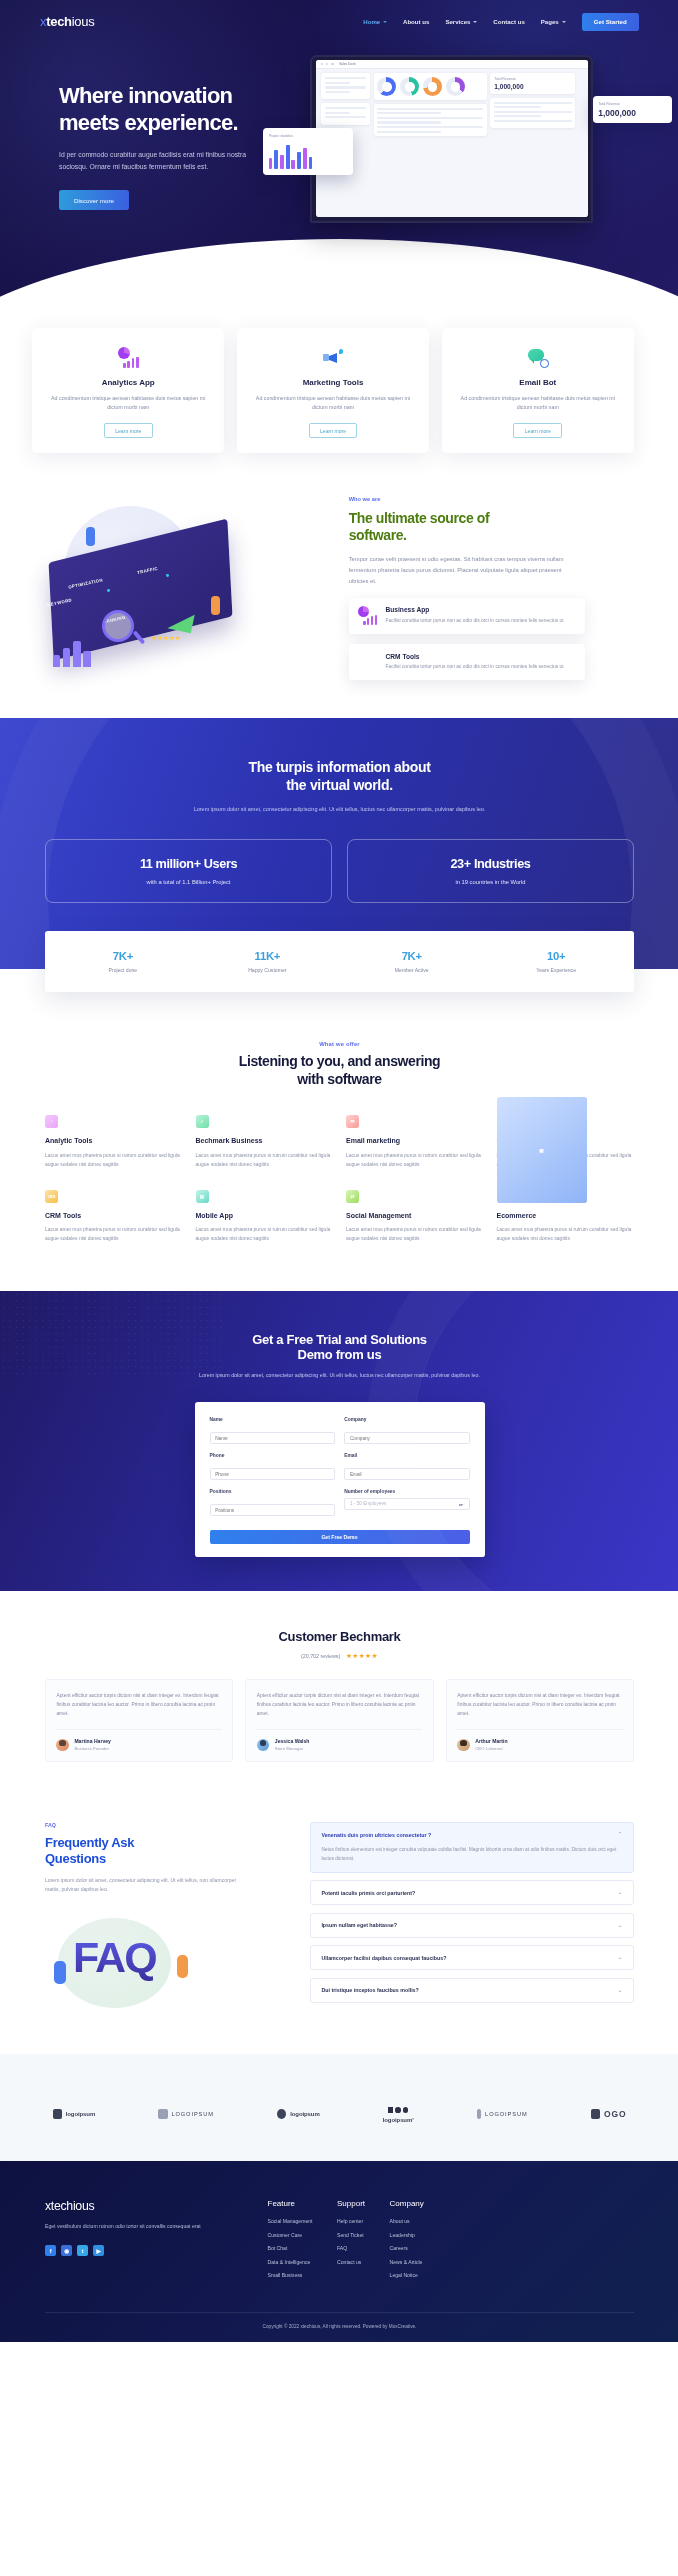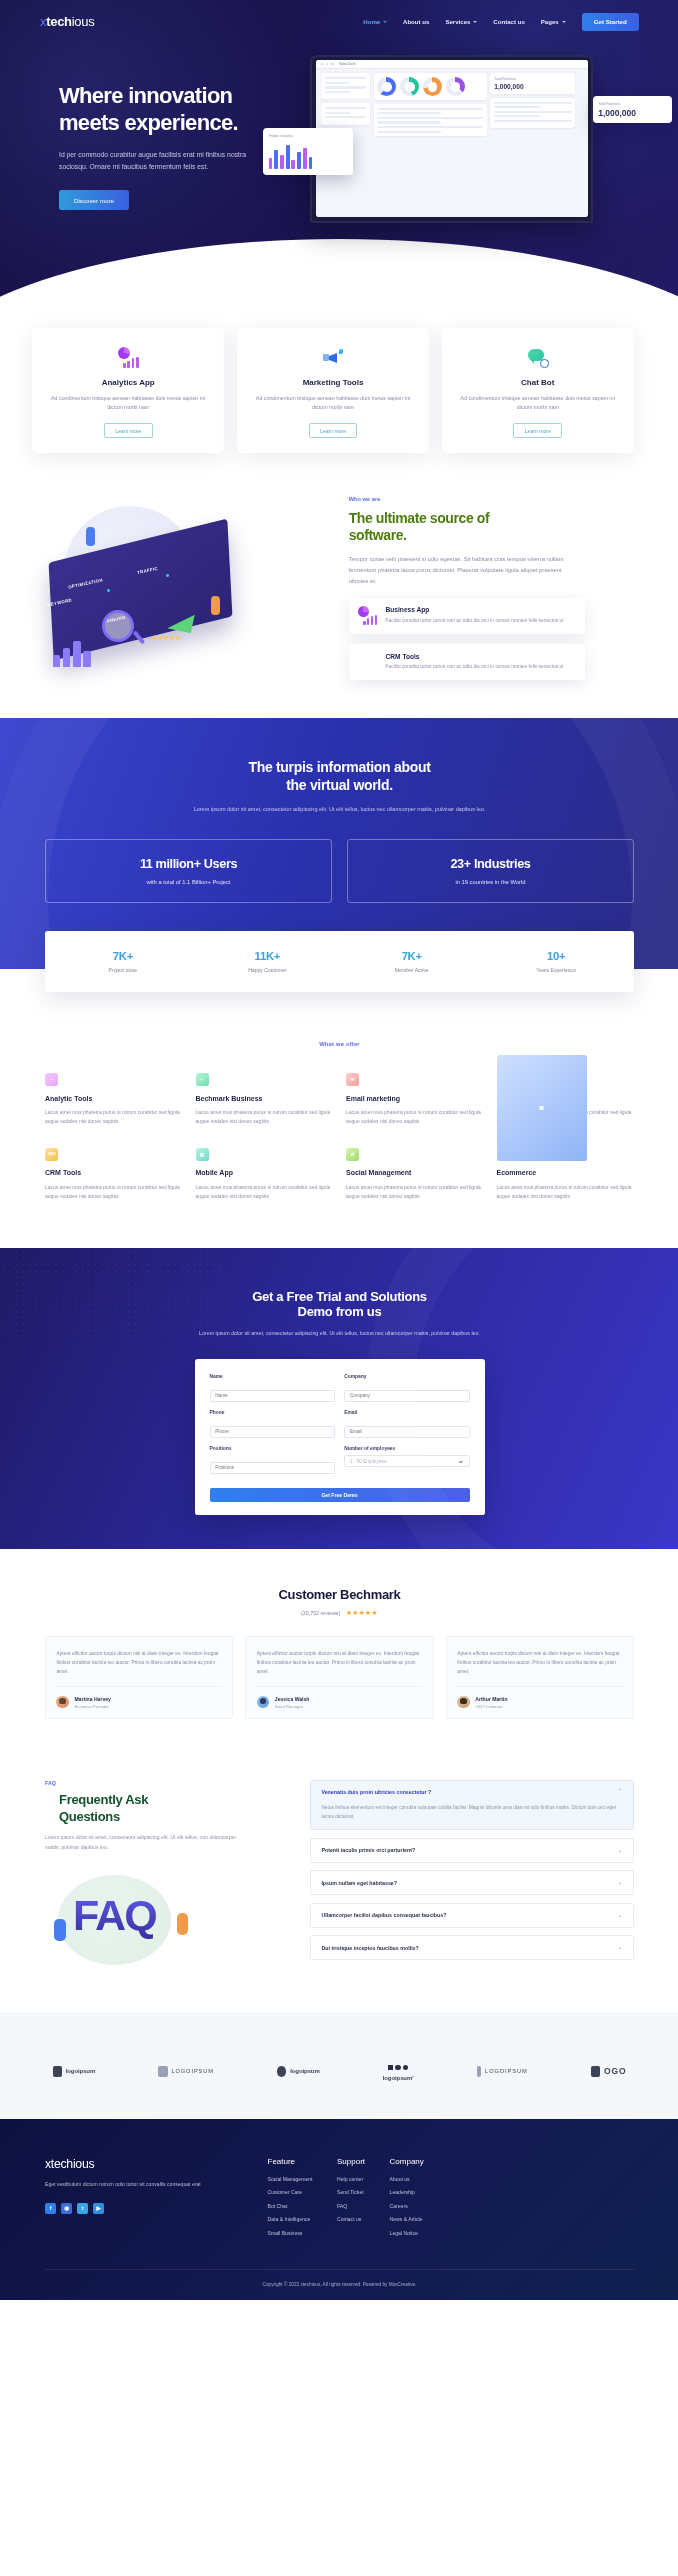--- a/index.html
+++ b/index.html
@@ -213,21 +213,21 @@
   .blue::before{
     content:""; position:absolute; left:50%; top:-113px; width:584px;height:584px;
     transform:translateX(-50%); border-radius:50%;
     border:0.9px solid rgba(255,255,255,.055);
     box-shadow: 0 0 0 57px rgba(255,255,255,.03), 0 0 0 123px rgba(255,255,255,.022);
   }
   .blue h2 { position:relative; font-size:14px; font-weight:700; color:#fff; text-align:center; line-height:1.3; letter-spacing:-0.3px;}
   .blue p { position:relative; font-size:5.5px; color:#c2c7ee; text-align:center; line-height:1.8; margin-top:10.4px;}
   .big2 { position:relative; display:flex; gap:15px; margin-top: 24.5px; }
   .big2 .cell {
-    flex:1; border:0.9px solid rgba(255,255,255,.34); border-radius:3px;
+    flex:1; border:0.9px solid rgba(255,255,255,.34); border-radius:8px;
     padding: 17px 9.4px; text-align:center;
   }
   .big2 .cell .v { font-size:12.7px; font-weight:700; color:#fff; letter-spacing:-0.4px;}
   .big2 .cell .l { font-size:5.8px; color:#dfe2f7; margin-top:7.5px;}
   .stats {
     position: relative; margin: -38px 45px 0; background:#fff; border-radius:2.8px;
     box-shadow: 0 7.5px 24.5px rgba(30,40,90,.12);
     display:flex; padding: 19px 5.7px; z-index:3;
   }
   .stat { flex:1; text-align:center; }
@@ -311,21 +311,21 @@
   .avatar.b i{ background:#2f3b58;}
   .avatar.c { background:linear-gradient(140deg,#e8c6a0,#c79a6e);}
   .avatar.c i{ background:#3a2e22;}
   .rev-name { font-size:5.1px; font-weight:700; color:#242a4d;}
   .rev-role { font-size:4.3px; color:#9aa0b5; margin-top:1.9px;}
 
   
   .faq { display:flex; padding: 22.6px 45px 38px; gap:15px; }
   .faq-left { width: 250px; }
   .faq-eyebrow { font-size:5.3px; color:#5b6bf0; font-weight:600;}
-  .faq-title { font-size:13px; font-weight:700; color:#14532d; line-height:1.25; margin-top:6.6px; letter-spacing:-0.3px;margin-left:14px;}
+  .faq-title { font-size:13px; font-weight:700; color:#1d4ed8; line-height:1.25; margin-top:6.6px; letter-spacing:-0.3px;}
   .faq-desc { font-size:5.1px; color:#8d93aa; line-height:1.9; margin-top:8.5px; max-width:198px;}
   .faq-illu { position:relative; margin-top:17px; height:104px; }
   .faq-word { font-size:43px; font-weight:700; letter-spacing:-1.9px;
      background:linear-gradient(180deg,#5b5ce8,#3b2f9c); -webkit-background-clip:text; background-clip:text; color:transparent;
      position:absolute; left:28px; top:21px;}
   .faq-blob { position:absolute; left:13px; top:5.7px; width:113px;height:90px;border-radius:50%;
      background: radial-gradient(circle at 40% 35%, #eaf3ee, #dff0e6); }
   .faq-person { position:absolute; width:11.3px;height:22.6px;border-radius:4.7px;}
   .faq-right { flex:1; }
   .acc {
@@ -528,21 +528,21 @@
       <span class="learn">Learn more</span>
     </div>
 
     <div class="card3">
       <div class="card3-icon">
         <span class="ic ic-chat">
           <span class="bub"></span>
             <span class="mag"></span>
         </span>
       </div>
-      <div class="card3-title">Chat Bot</div>
+      <div class="card3-title">Email Bot</div>
       <div class="card3-text">Ad condimentum tristique aenean habitasse duis metus sapien mi dictum morbi nam</div>
       <span class="learn">Learn more</span>
     </div>
   </section>
 
   <section class="software">
     <div class="sw-left">
       <div class="sw-illu">
         <div class="sw-blob"></div>
         <div class="sw-screen"></div>
@@ -632,20 +632,24 @@
       <div class="l">Member Active</div>
     </div>
     <div class="stat">
       <div class="v">10+</div>
       <div class="l">Years Experience</div>
     </div>
   </div>
 
   <section class="offer">
     <div class="eyebrow">What we offer</div>
+    <h2 class="h2">
+      <span>Listening to you, and answering</span><br>
+      <span>with software</span>
+    </h2>
     <div class="grid8">
 
       <div class="g-item">
         <div class="g-ic">
             <span class="sq pink">
               <span class="glyph">◔</span>
             </span>
           </div>
         <div class="g-t">Analytic Tools</div>
         <div class="g-d">Lacus amet mus pharetra purus si rutrum curabitur sed ligula augue sodales nisi donec sagittis</div>

